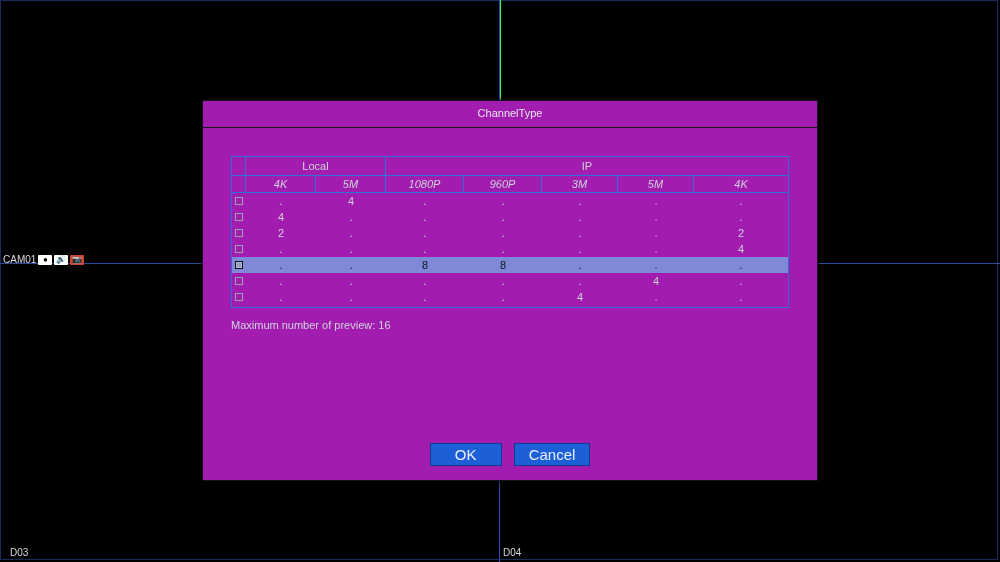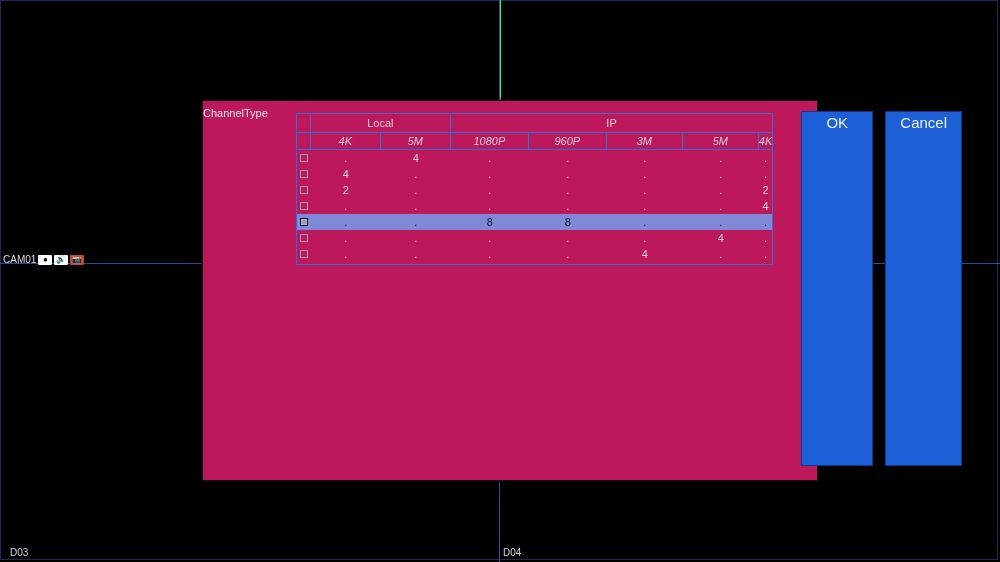--- a/index.html
+++ b/index.html
@@ -52,25 +52,25 @@
   .dlabel.left { left: 10px; }
   .dlabel.right { left: 503px; }
 
   
   .dialog {
     position: absolute;
     left: 202px;
     top: 100px;
     width: 616px;
     height: 381px;
-    background: #be185d;
+    background: #a21caf;
     border: 1px solid #10131c;
     box-shadow: 0 0 4px #000;
     display: flex;
-    flex-direction: row;
+    flex-direction: column;
   }
   .dialog-title {
     text-align: center;
     font-size: 11px;
     color: #e6e8ef;
     padding: 6px 0 8px;
   }
   .dialog-sep {
     height: 1px;
     background: #15171f;
@@ -299,20 +299,21 @@
             <div class="col c2">.</div>
             <div class="col c3">.</div>
             <div class="col c4">4</div>
             <div class="col c5">.</div>
             <div class="col c6">.</div>
           </div>
         </div>
     </div>
 
     <div class="info-lines">
+      <div>Maximum number of preview: 16</div>
     </div>
   </div>
 
   <div class="dialog-footer">
     <div class="btn">OK</div>
     <div class="btn">Cancel</div>
   </div>
 </div>
 
 </body></html>

